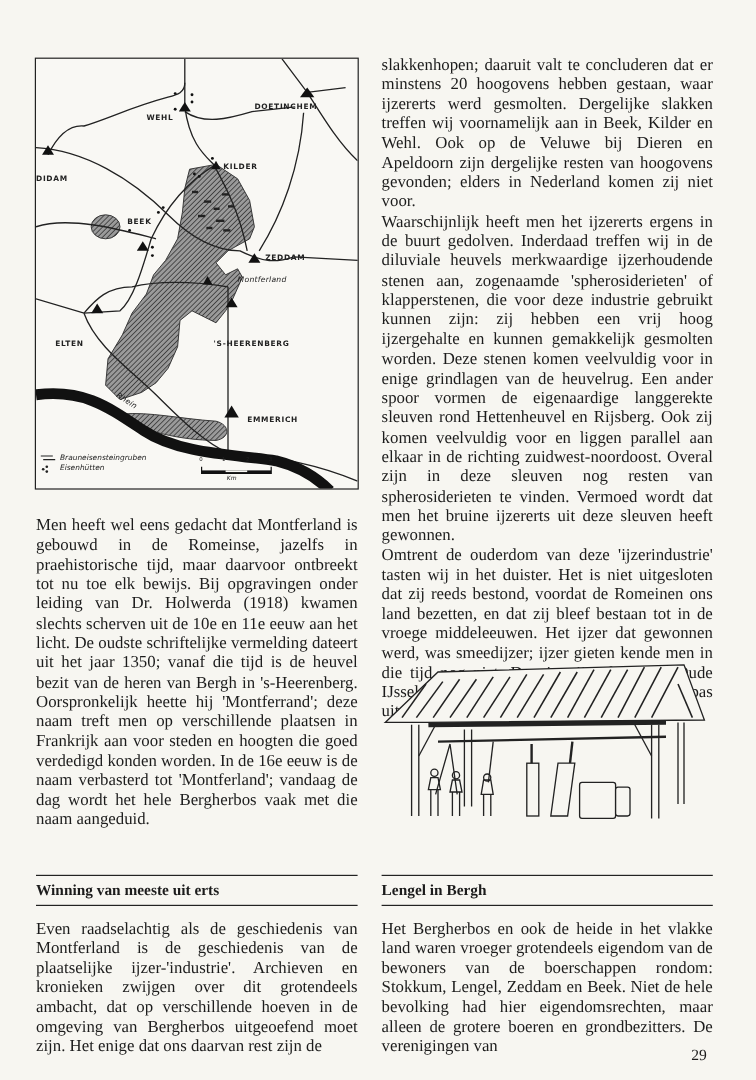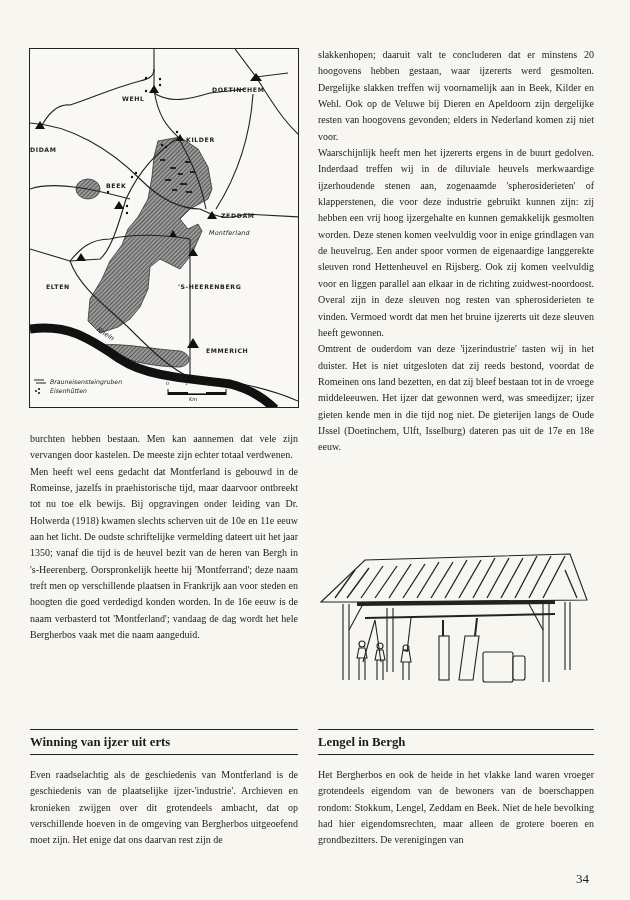--- a/index.html
+++ b/index.html
@@ -3,21 +3,21 @@
 <meta charset="utf-8">
 <style>
   html, body { margin:0; padding:0; }
   body {
     width:630px; height:900px; overflow:hidden;
     background:#f7f6f1;
     font-family:"Liberation Serif","DejaVu Serif",serif;
     color:#1c1c1c;
     position:relative;
   }
-  .col { position:absolute; font-size:10px; line-height:16.35px; text-align:justify; }
+  .col { position:absolute; font-size:14px; line-height:16.35px; text-align:justify; }
   .col p { margin:0; }
   .left-col { left:30px; width:268px; }
   .right-col { left:318px; width:276px; }
 
   .map-frame {
     position:absolute; left:29px; top:48px; width:270px; height:360px;
     border:1.6px solid #222; box-sizing:border-box; background:#f9f8f4; overflow:hidden;
   }
   .map-frame svg { position:absolute; left:0; top:0; }
   .map-label {
@@ -132,43 +132,42 @@
       <line x1="196" y1="340" x2="196" y2="346" stroke="#111"></line>
     </g>
   </svg>
 
   <span class="map-label" style="left:92px;top:46px;">WEHL</span>
   <span class="map-label" style="left:182px;top:37px;">DOETINCHEM</span>
   <span class="map-label" style="left:0px;top:97px;">DIDAM</span>
   <span class="map-label" style="left:156px;top:87px;">KILDER</span>
   <span class="map-label" style="left:76px;top:133px;">BEEK</span>
   <span class="map-label" style="left:191px;top:163px;">ZEDDAM</span>
-  <span class="map-label italic" style="left:179px;top:180px;">Montferland</span>
+  <span class="map-label italic" style="left:168px;top:180px;">Montferland</span>
   <span class="map-label" style="left:16px;top:234px;">ELTEN</span>
   <span class="map-label" style="left:148px;top:234px;">'S-HEERENBERG</span>
   <span class="map-label" style="left:176px;top:298px;">EMMERICH</span>
   <span class="map-label italic" style="left:66px;top:281px;transform:rotate(33deg);">Rhein</span>
 
   <span class="legend-item" style="left:20px;top:329px;">Brauneisensteingruben</span>
   <span class="legend-item" style="left:20px;top:338px;">Eisenhütten</span>
 
   <span class="legend-item" style="left:136px;top:332px;font-size:4.5px;font-style:normal;">0</span>
   <span class="legend-item" style="left:155px;top:332px;font-size:4.5px;font-style:normal;">1</span>
   <span class="legend-item" style="left:175px;top:332px;font-size:4.5px;font-style:normal;">2</span>
   <span class="legend-item" style="left:194px;top:332px;font-size:4.5px;font-style:normal;">3</span>
   <span class="legend-item" style="left:159px;top:347px;font-size:5px;">Km</span>
 </div>
 
 <div class="col left-col" style="top:431px;">
-  <p>burchten hebben bestaan. Men kan aannemen dat vele zijn vervangen door kastelen. De meeste zijn echter totaal verdwenen.</p>
   <p>Men heeft wel eens gedacht dat Montferland is gebouwd in de Romeinse, jazelfs in praehistorische tijd, maar daarvoor ontbreekt tot nu toe elk bewijs. Bij opgravingen onder leiding van Dr. Holwerda (1918) kwamen slechts scherven uit de 10e en 11e eeuw aan het licht. De oudste schriftelijke vermelding dateert uit het jaar 1350; vanaf die tijd is de heuvel bezit van de heren van Bergh in 's-Heerenberg. Oorspronkelijk heette hij 'Montferrand'; deze naam treft men op verschillende plaatsen in Frankrijk aan voor steden en hoogten die goed verdedigd konden worden. In de 16e eeuw is de naam verbasterd tot 'Montferland'; vandaag de dag wordt het hele Bergherbos vaak met die naam aangeduid.</p>
 </div>
 
 <div class="section-head" style="left:30px;top:729px;width:268px;">
-  <span>Winning van ijzer uit erts</span>
+  <span>Winning van meeste uit erts</span>
 </div>
 <div class="col left-col" style="top:767px;">
   <p>Even raadselachtig als de geschiedenis van Montferland is de geschiedenis van de plaatselijke ijzer-'industrie'. Archieven en kronieken zwijgen over dit grotendeels ambacht, dat op verschillende hoeven in de omgeving van Bergherbos uitgeoefend moet zijn. Het enige dat ons daarvan rest zijn de</p>
 </div>
 
 <div class="col right-col" style="top:47px;">
   <p>slakkenhopen; daaruit valt te concluderen dat er minstens 20 hoogovens hebben gestaan, waar ijzererts werd gesmolten. Dergelijke slakken treffen wij voornamelijk aan in Beek, Kilder en Wehl. Ook op de Veluwe bij Dieren en Apeldoorn zijn dergelijke resten van hoogovens gevonden; elders in Nederland komen zij niet voor.</p>
   <p>Waarschijnlijk heeft men het ijzererts ergens in de buurt gedolven. Inderdaad treffen wij in de diluviale heuvels merkwaardige ijzerhoudende stenen aan, zogenaamde 'spherosiderieten' of klapperstenen, die voor deze industrie gebruikt kunnen zijn: zij hebben een vrij hoog ijzergehalte en kunnen gemakkelijk gesmolten worden. Deze stenen komen veelvuldig voor in enige grindlagen van de heuvelrug. Een ander spoor vormen de eigenaardige langgerekte sleuven rond Hettenheuvel en Rijsberg. Ook zij komen veelvuldig voor en liggen parallel aan elkaar in de richting zuidwest-noordoost. Overal zijn in deze sleuven nog resten van spherosiderieten te vinden. Vermoed wordt dat men het bruine ijzererts uit deze sleuven heeft gewonnen.</p>
   <p>Omtrent de ouderdom van deze 'ijzerindustrie' tasten wij in het duister. Het is niet uitgesloten dat zij reeds bestond, voordat de Romeinen ons land bezetten, en dat zij bleef bestaan tot in de vroege middeleeuwen. Het ijzer dat gewonnen werd, was smeedijzer; ijzer gieten kende men in die tijd nog niet. De gieterijen langs de Oude IJssel (Doetinchem, Ulft, Isselburg) dateren pas uit de 17e en 18e eeuw.</p>
 </div>
@@ -232,13 +231,13 @@
   </svg>
 </div>
 
 <div class="section-head" style="left:318px;top:729px;width:276px;">
   <span>Lengel in Bergh</span>
 </div>
 <div class="col right-col" style="top:767px;">
   <p>Het Bergherbos en ook de heide in het vlakke land waren vroeger grotendeels eigendom van de bewoners van de boerschappen rondom: Stokkum, Lengel, Zeddam en Beek. Niet de hele bevolking had hier eigendomsrechten, maar alleen de grotere boeren en grondbezitters. De verenigingen van</p>
 </div>
 
-<div class="page-number">34</div>
+<div class="page-number">29</div>
 
 </body></html>

